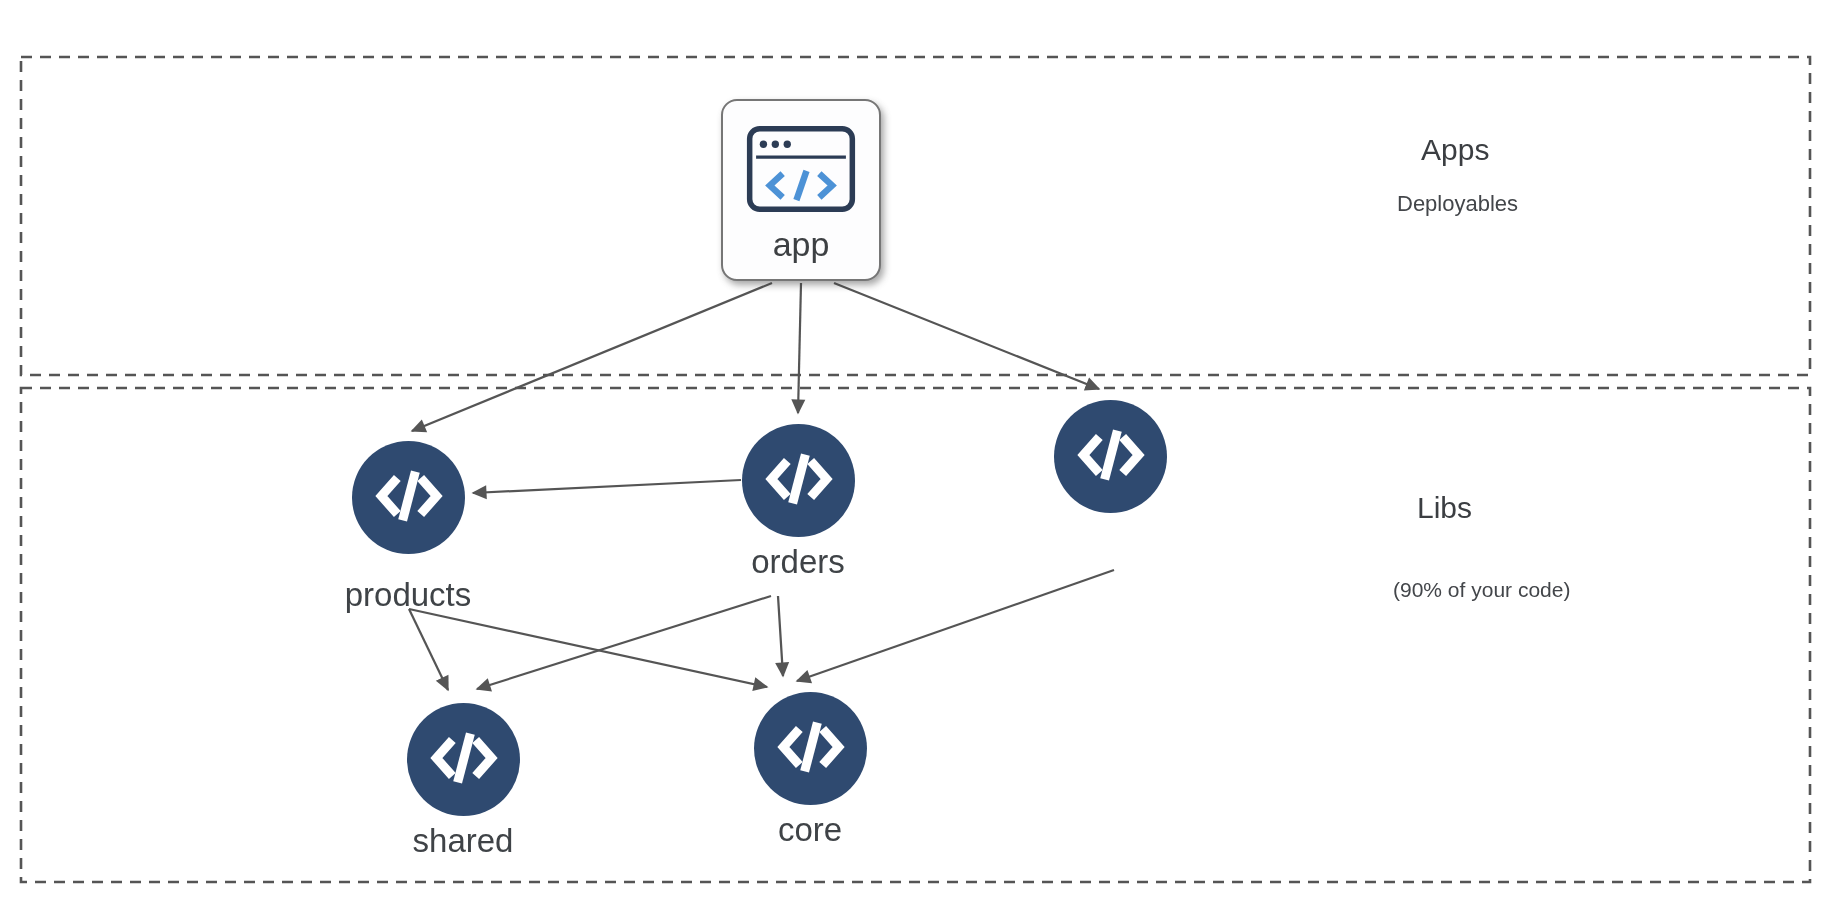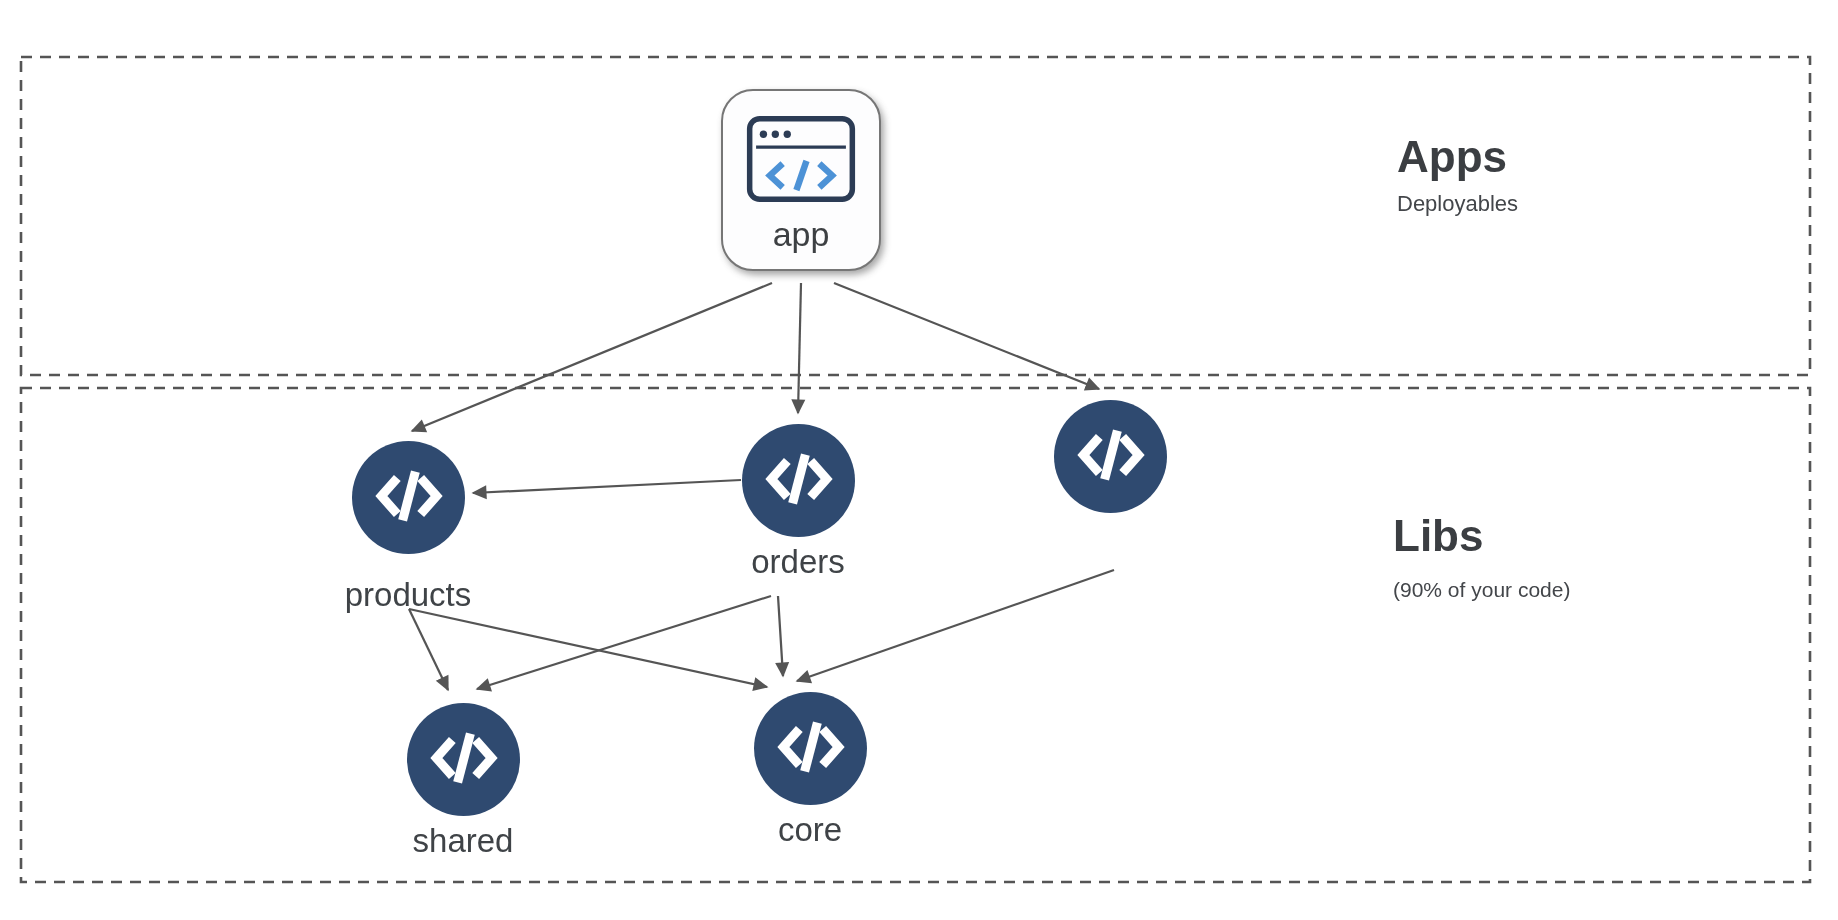--- a/index.html
+++ b/index.html
@@ -17,42 +17,43 @@
   }
   .layer-svg {
     position: absolute;
     left: 0; top: 0;
     width: 1838px;
     height: 920px;
   }
   .section-title {
     position: absolute;
     color: #3b3e42;
-    font-weight: 700;
-    font-size: 44px;
+    font-weight: 400;
+    font-size: 30px;
     line-height: 1.1;
     white-space: nowrap;
+    margin-left: 24px;
   }
   .section-subtitle {
     position: absolute;
     color: #43464a;
     font-weight: 400;
     font-size: 22px;
     line-height: 1.1;
     white-space: nowrap;
   }
   .app-node {
     position: absolute;
     left: 721px;
-    top: 89px;
+    top: 99px;
     width: 160px;
     height: 182px;
     background: #fdfdfe;
     border: 2.5px solid #767676;
-    border-radius: 32px;
+    border-radius: 16px;
     box-shadow: 3px 4px 7px rgba(60,60,60,0.45);
     display: flex;
     flex-direction: column;
     align-items: center;
     justify-content: flex-start;
     box-sizing: border-box;
     padding-top: 24px;
   }
   .app-node .app-label {
     margin-top: 8px;
@@ -84,21 +85,21 @@
   #node-core     { left: 754px; top: 692px; }
 
   #label-products { left: 288px; top: 576px; }
   #label-orders   { left: 678px; top: 543px; }
   #label-checkout { left: 990px; top: 519px; }
   #label-shared   { left: 343px; top: 822px; text-align: center; }
   #label-core     { left: 690px; top: 811px; }
 
   #title-apps     { left: 1397px; top: 133px; }
   #subtitle-apps  { left: 1397px; top: 192px; }
-  #title-libs     { left: 1393px; top: 512px; }
+  #title-libs     { left: 1393px; top: 491px; }
   #subtitle-libs  { left: 1393px; top: 578px; font-size: 21px; }
 </style>
 </head>
 <body>
 
 <div class="canvas">
 
   <svg class="layer-svg" viewBox="0 0 1838 920">
     <defs>
       <marker id="arrow" markerUnits="userSpaceOnUse" markerWidth="20" markerHeight="18" refX="14" refY="7.5" orient="auto">

